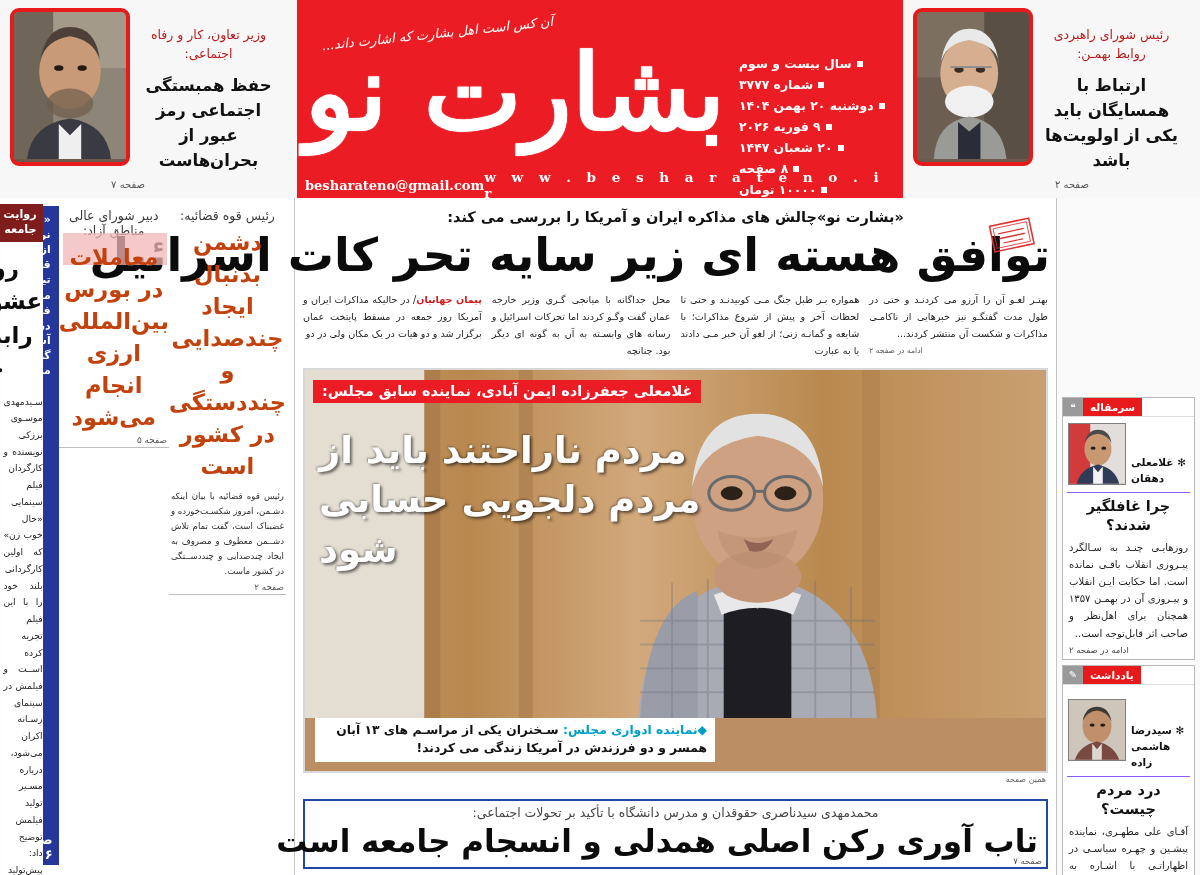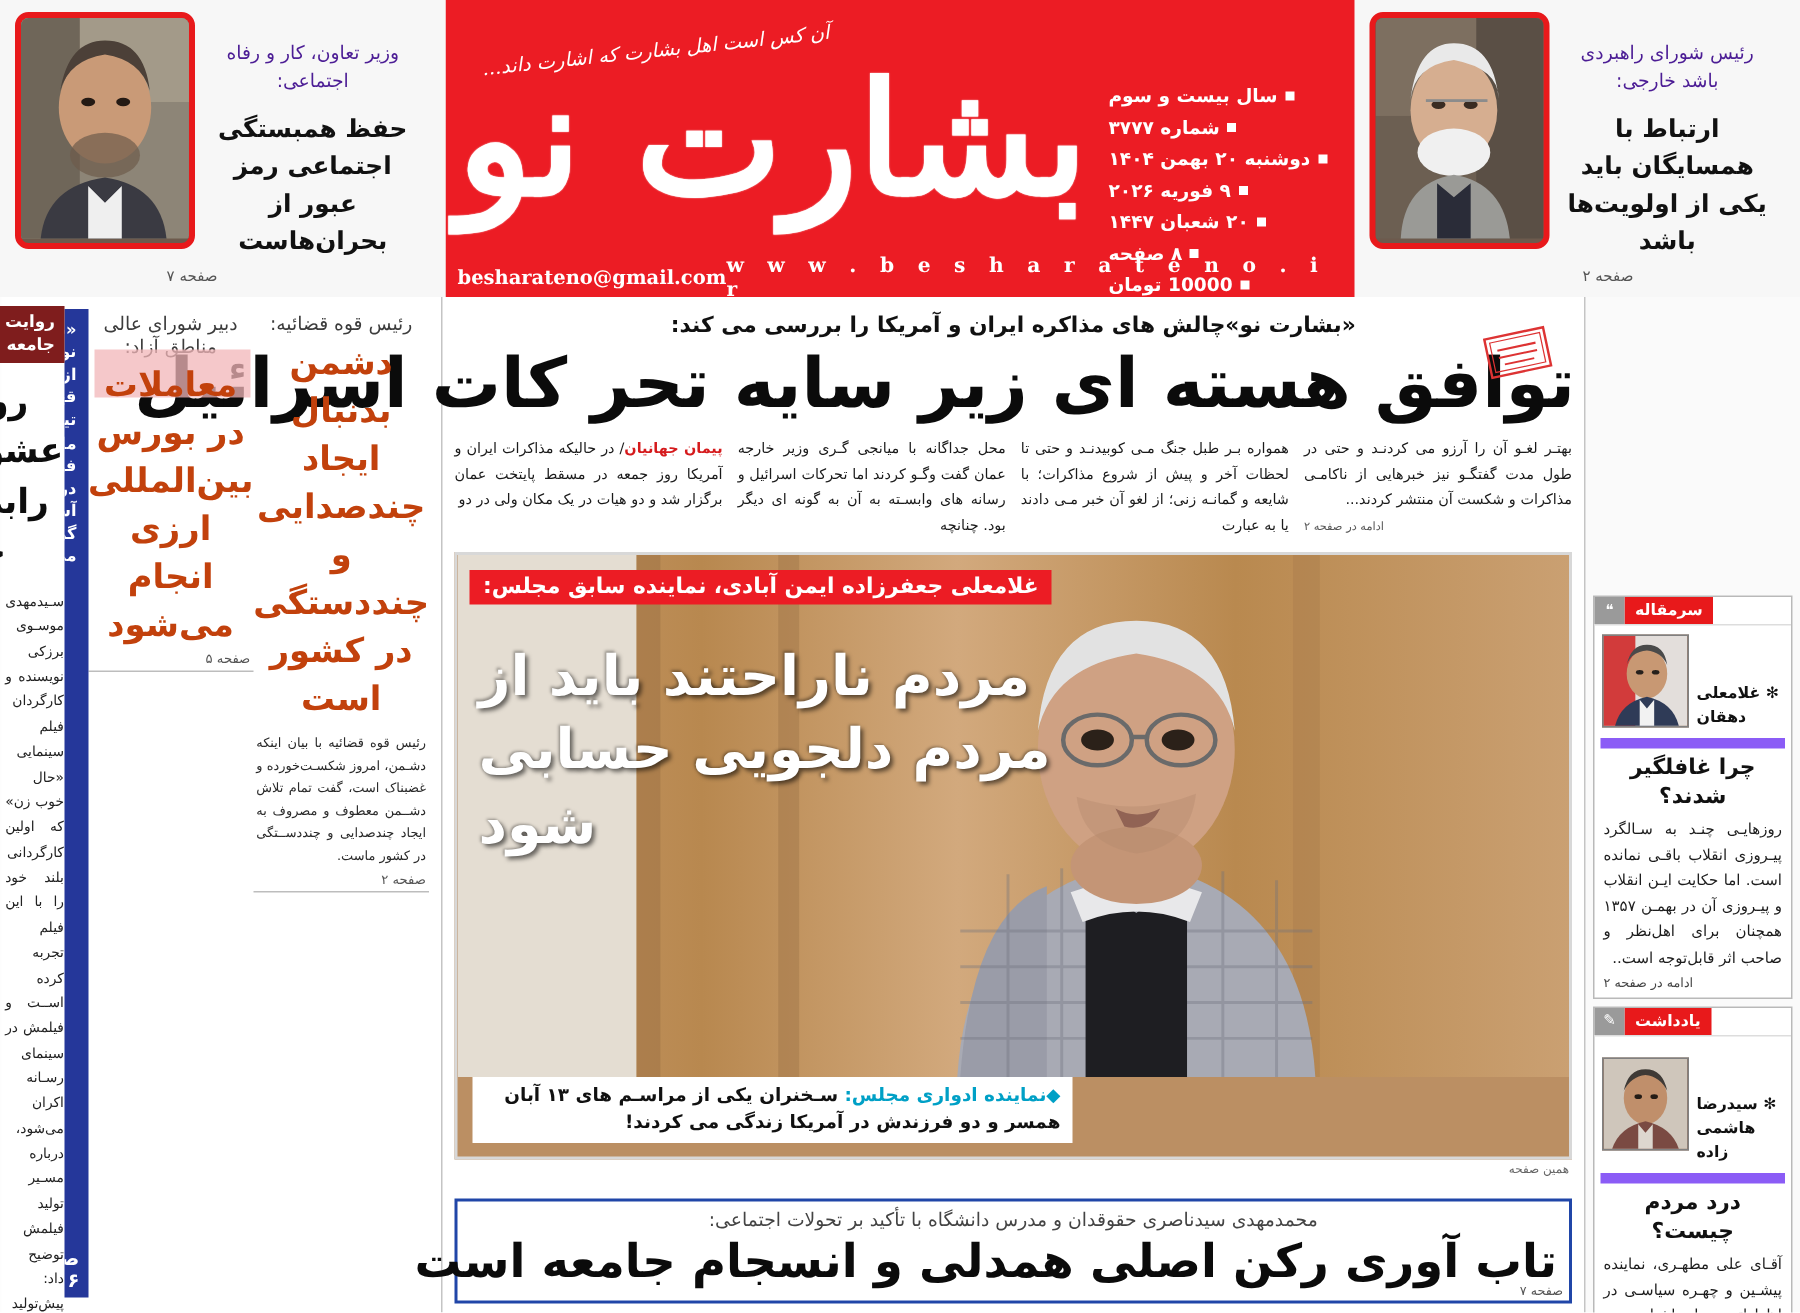--- a/index.html
+++ b/index.html
@@ -45,21 +45,21 @@
   .hdr-photo .face {
     position: absolute; inset: 0;
   }
   .hdr-text {
     flex: 1 1 auto;
     padding: 18px 8px 0 8px;
     text-align: center;
     direction: rtl;
   }
   .hdr-kicker {
-    font-size: 12.5px; color: #4c1d95; line-height: 1.5;
+    font-size: 12.5px; color: #b91c1c; line-height: 1.5;
     margin-bottom: 9px; font-weight: 400;
   }
   .hdr-head {
     font-size: 16.5px; font-weight: bold; color: #111;
     line-height: 1.52; letter-spacing: -0.2px;
   }
   .hdr-page {
     position: absolute; bottom: 8px;
     font-size: 10px; color: #555;
   }
@@ -171,21 +171,21 @@
     width: 58px; height: 62px; border: 1px solid #808080;
     background: #8c6a56; flex: 0 0 auto; position: relative; overflow: hidden;
   }
   .op-author {
     flex: 1 1 auto; font-size: 10.5px; font-weight: bold; color: #111;
     text-align: left; line-height: 1.55; padding-top: 32px;
   }
   .op-title {
     text-align: center; font-size: 14.5px; font-weight: bold;
     color: #111; padding: 4px 4px 3px 4px; line-height: 1.35;
-    border-top: 7px solid #8b5cf6; margin: 2px 4px 0 4px;
+    border-top: 1px solid #8b5cf6; margin: 2px 4px 0 4px;
   }
   .op-body {
     font-size: 10px; color: #1d1d1d; line-height: 1.72;
     padding: 0 6px; text-align: justify;
   }
   .op-more {
     font-size: 8.5px; color: #444; text-align: left;
     padding: 3px 6px 0 6px;
   }
 
@@ -370,21 +370,21 @@
           <path d="M25 58 Q30 18 56 18 Q84 18 88 58 Q88 36 56 30 Q28 34 25 58Z" fill="#e9e9e9"></path>
           <ellipse cx="56" cy="96" rx="26" ry="17" fill="#f0f0f0"></ellipse>
           <ellipse cx="45" cy="62" rx="5" ry="3" fill="#3a2c22"></ellipse>
           <ellipse cx="68" cy="62" rx="5" ry="3" fill="#3a2c22"></ellipse>
           <rect x="36" y="58" width="44" height="2" fill="#8c8c8c"></rect>
           <path d="M18 158 Q20 118 56 112 Q92 118 96 158Z" fill="#9a9a96"></path>
           <path d="M44 158 L44 118 L56 128 L68 118 L68 158Z" fill="#2a2c38"></path>
         </svg>
       </div>
       <div class="hdr-text">
-        <div class="hdr-kicker">رئیس شورای راهبردی باشد خارجی:</div>
+        <div class="hdr-kicker">رئیس شورای راهبردی روابط بهمـن:</div>
         <div class="hdr-head">ارتباط با همسایگان باید یکی از اولویت‌ها باشد</div>
       </div>
       <div class="hdr-page">صفحه ۲</div>
     </div>
 
     <div class="masthead">
       <div class="masthead-info">
         <div class="mi-row">
             <span class="bullet"></span>
             <span>سال بیست و سوم</span>
@@ -404,21 +404,21 @@
         <div class="mi-row">
             <span class="bullet"></span>
             <span>۲۰ شعبان ۱۴۴۷</span>
           </div>
         <div class="mi-row">
             <span class="bullet"></span>
             <span>۸ صفحه</span>
           </div>
         <div class="mi-row">
             <span class="bullet"></span>
-            <span>10000 تومان</span>
+            <span>۱۰۰۰۰ تومان</span>
           </div>
       </div>
       <div class="masthead-logo">
         <div class="logo-slogan">آن کس است اهل بشارت که اشارت داند...</div>
         <div class="logo-word">بشارت نو</div>
       </div>
       <div class="masthead-bottom">
         <span class="mb-mail">besharateno@gmail.com</span>
         <span class="mb-url">w w w . b e s h a r a t e n o . i r</span>
       </div>

